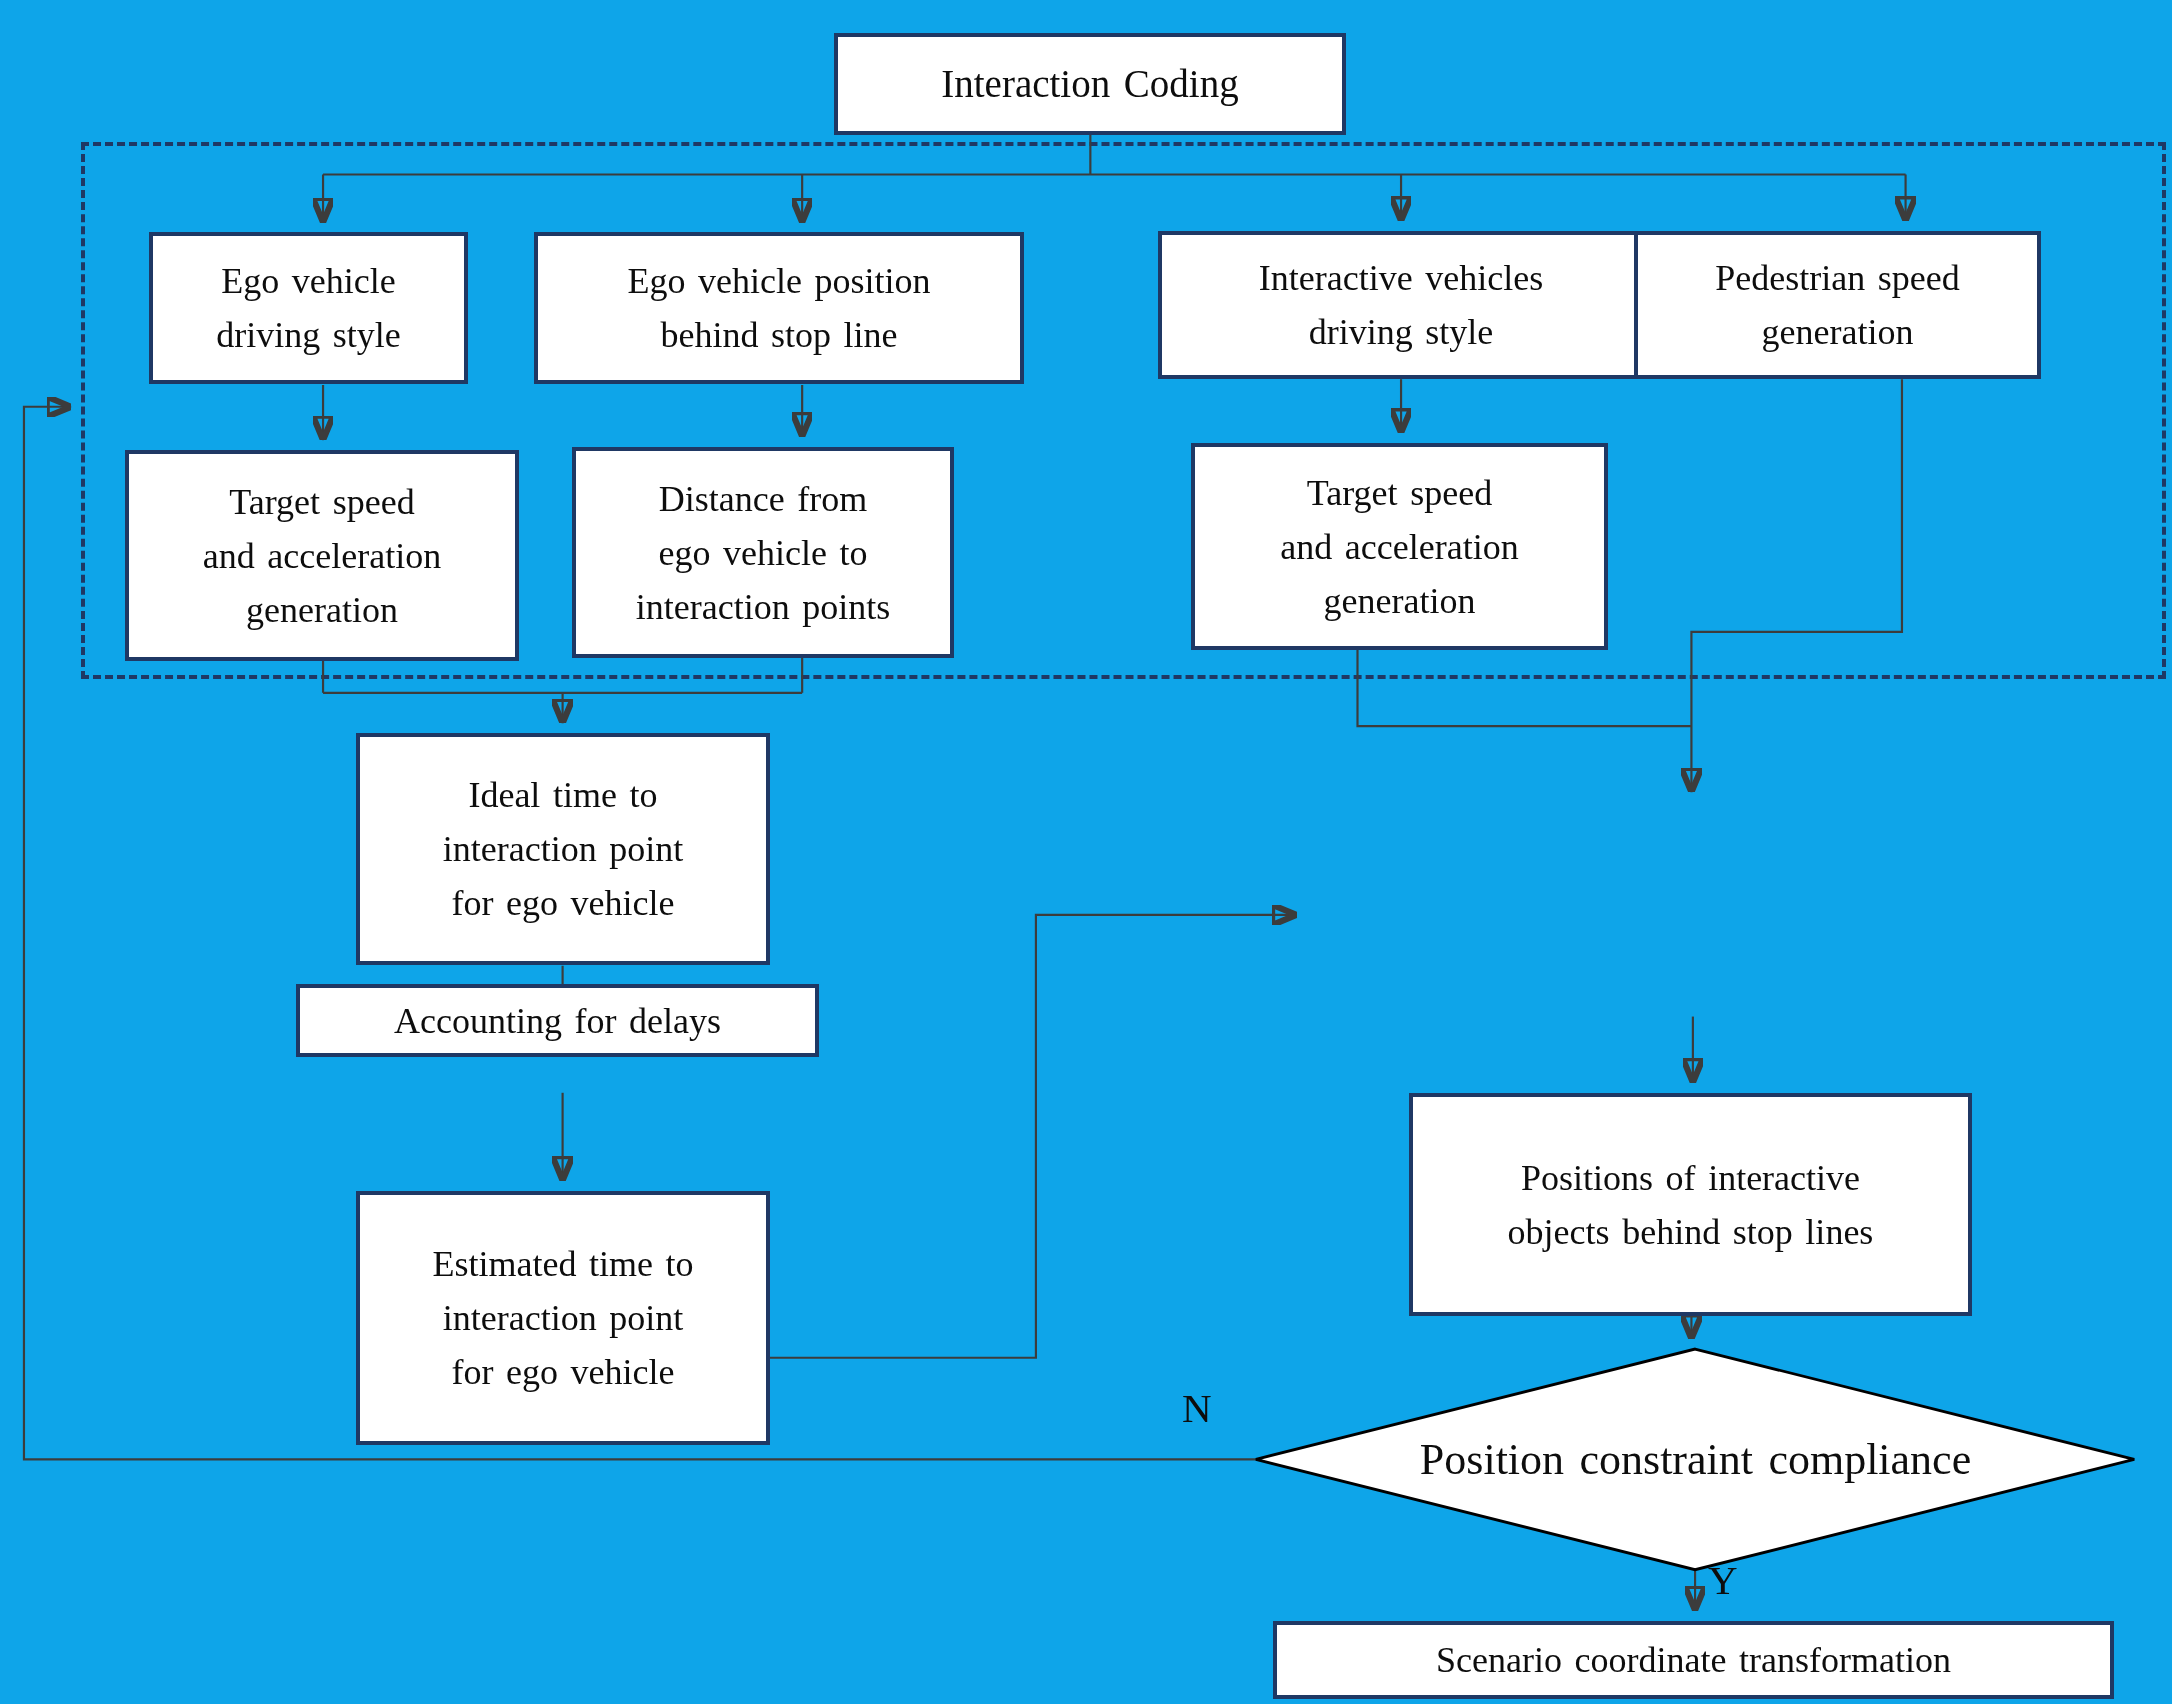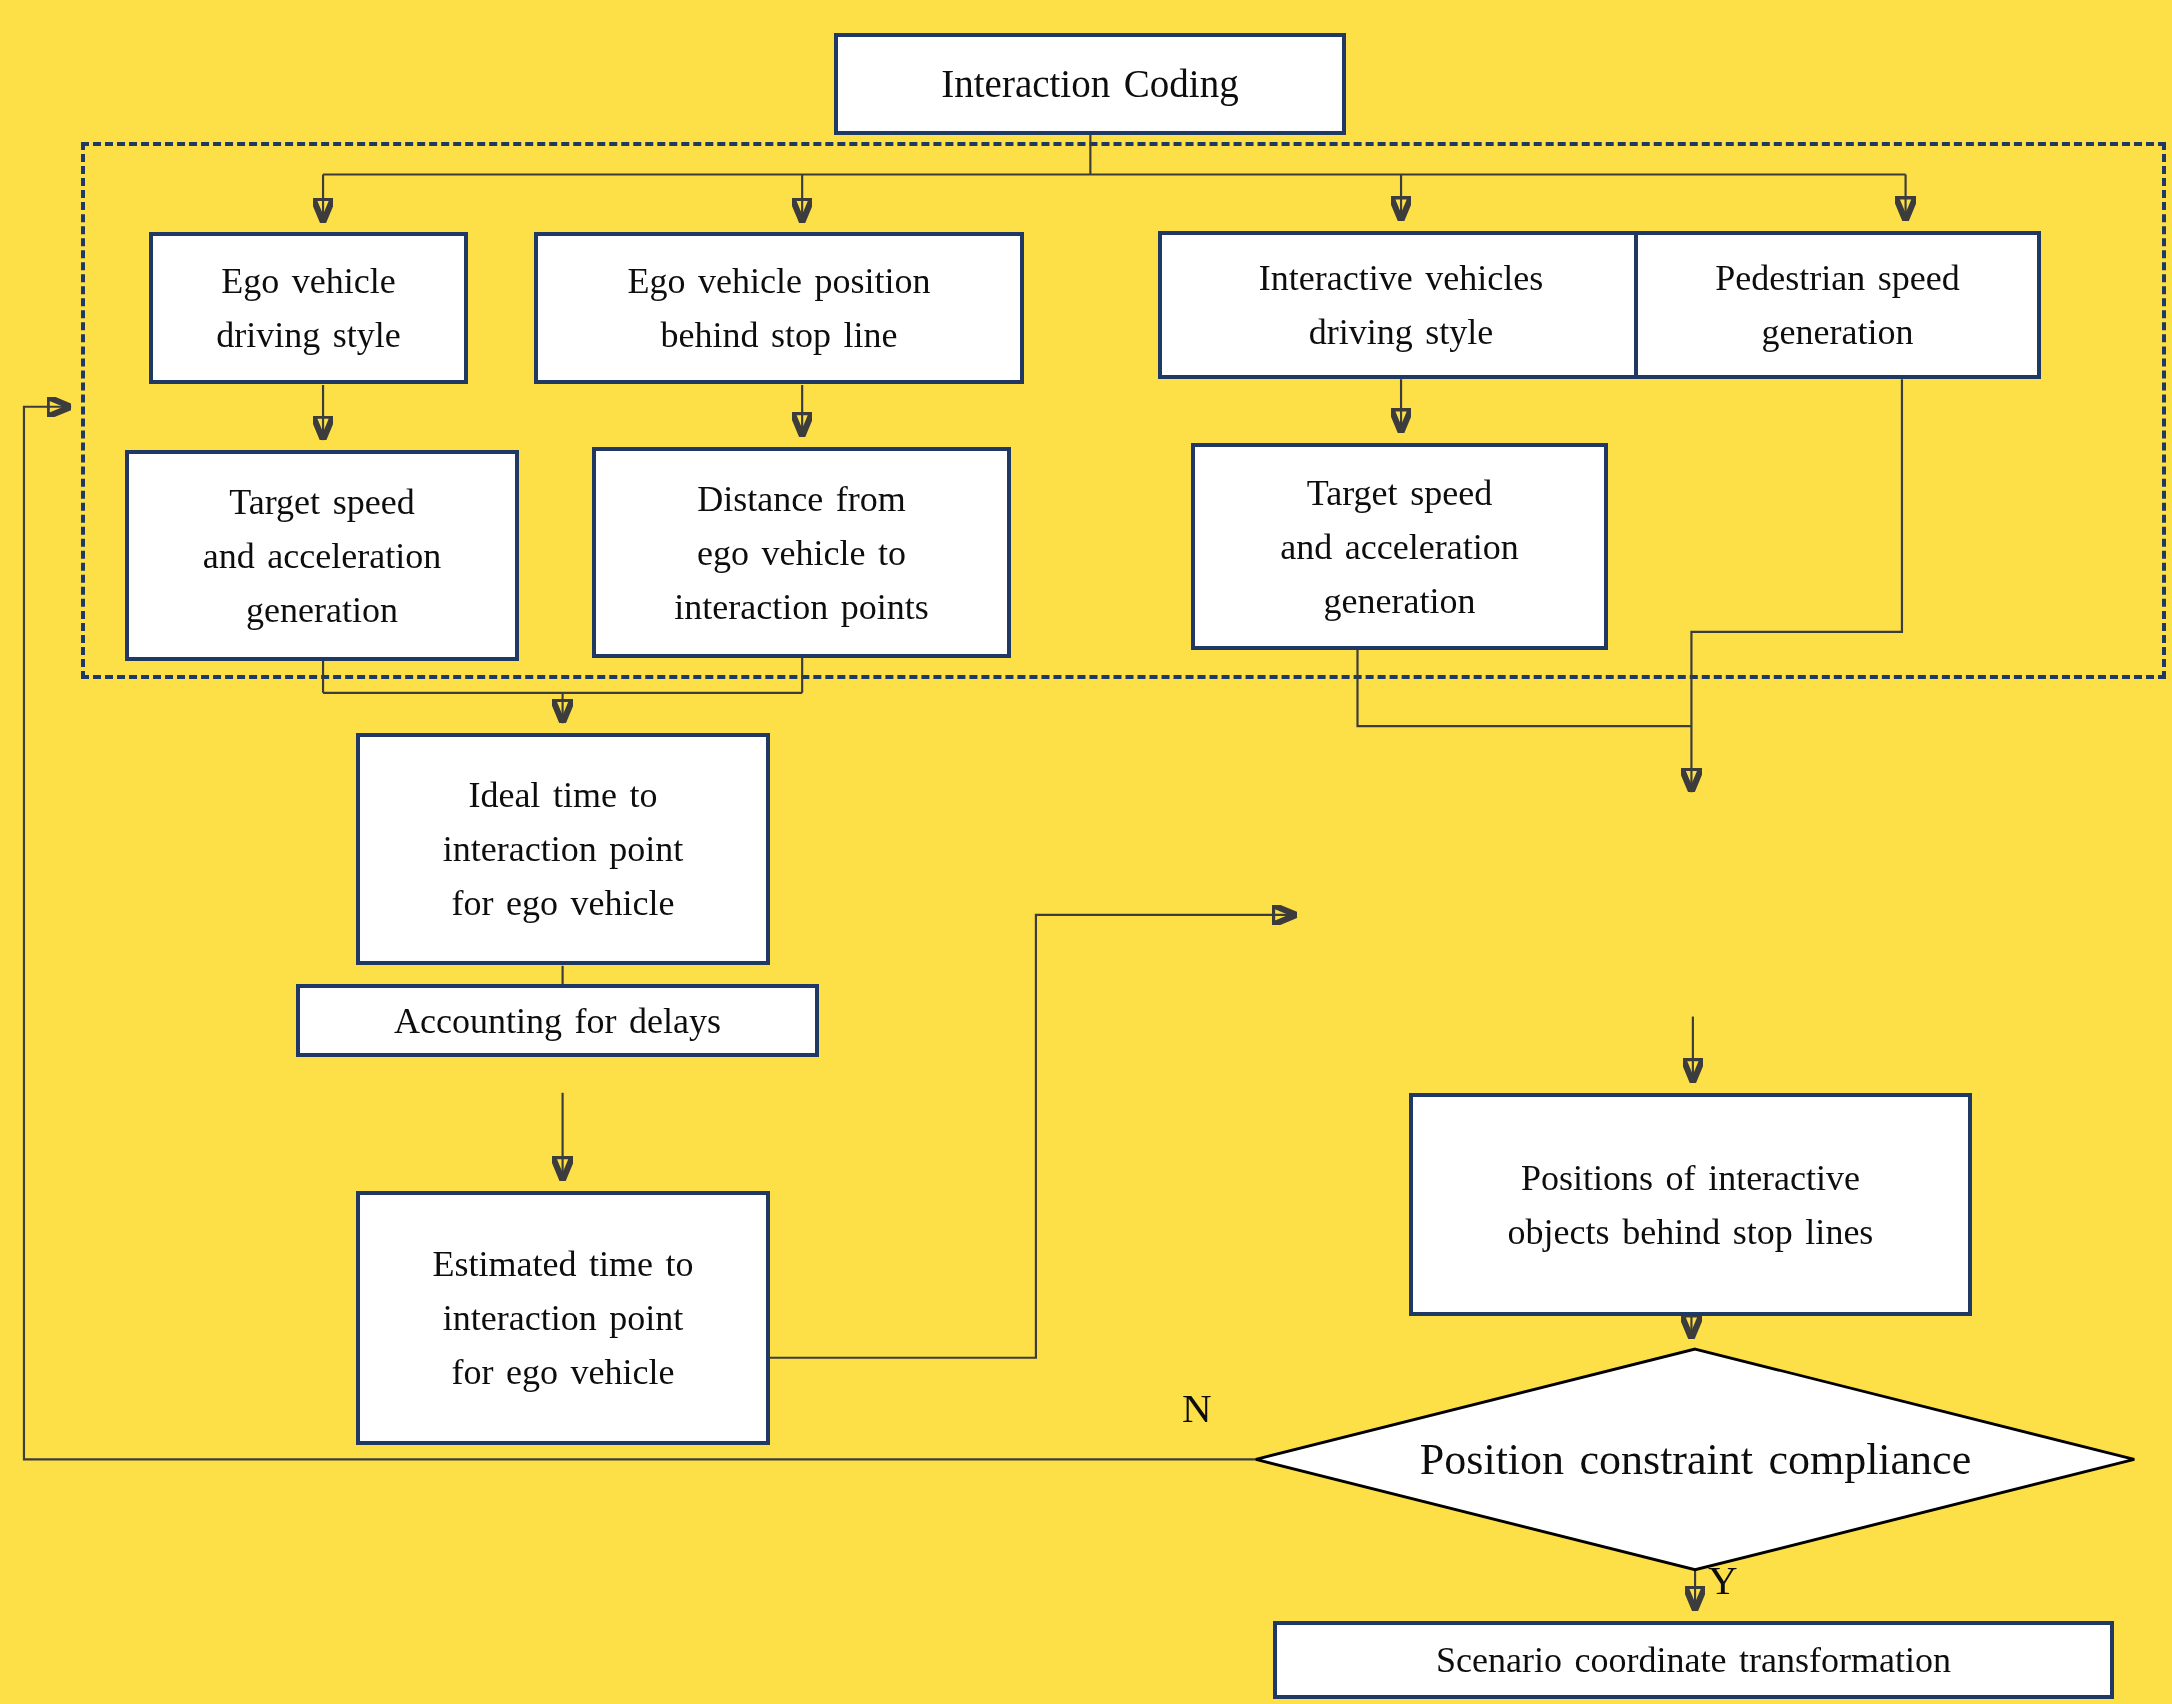--- a/index.html
+++ b/index.html
@@ -1,20 +1,20 @@
 <!DOCTYPE html>
 <html style="font-size:11.6px"><head>
 <meta charset="utf-8">
 <style>
   html, body { margin: 0; padding: 0; background: #ffffff; }
   .canvas {
     position: relative;
     width: 2172px;
     height: 1705px;
-    background: #fde047;
+    background: #0ea5e9;
     font-family: "Liberation Serif", "DejaVu Serif", serif;
     color: #0d0d0d;
   }
   .wires {
     position: absolute;
     left: 0; top: 0;
     width: 2172px; height: 1705px;
   }
   .wires path, .wires polygon { fill: none; stroke: #3c3c3c; stroke-width: 3; }
   .wires polygon.diamond { stroke: #000000; stroke-width: 4; fill: #ffffff; }
@@ -37,21 +37,21 @@
     line-height: 1.5;
     white-space: pre-line;
     word-spacing: 0.10em;
   }
   .node.title   { left: 834px; top: 33px;   width: 512px;  height: 102px; font-size: 39px; }
   .node.b-ego-style   { left: 149px;  top: 232px;  width: 319px;  height: 152px; }
   .node.b-ego-pos     { left: 534px;  top: 232px;  width: 490px;  height: 152px; }
   .node.b-int-style   { left: 1158px; top: 231px;  width: 486px;  height: 148px; }
   .node.b-ped-speed   { left: 1634px; top: 231px;  width: 407px;  height: 148px; }
   .node.b-target-ego  { left: 125px;  top: 450px;  width: 394px;  height: 211px; }
-  .node.b-distance    { left: 592px;  top: 447px;  width: 419px;  height: 211px; }
+  .node.b-distance    { left: 572px;  top: 447px;  width: 382px;  height: 211px; }
   .node.b-target-int  { left: 1191px; top: 443px;  width: 417px;  height: 207px; }
   .node.b-ideal       { left: 356px;  top: 733px; width: 414px;  height: 232px; }
   .node.b-delays      { left: 296px;  top: 984px; width: 523px;  height: 73px; }
   .node.b-estimated   { left: 356px;  top: 1191px; width: 414px;  height: 254px; }
   .node.b-displacement{ left: 1307px; top: 802px; width: 773px; height: 214px; }
   .node.b-positions   { left: 1409px; top: 1093px; width: 563px;  height: 223px; }
   .node.b-scenario    { left: 1273px; top: 1621px; width: 841px; height: 78px; }
   .diamond-label {
     position: absolute;
     left: 1307px; top: 1405px;

